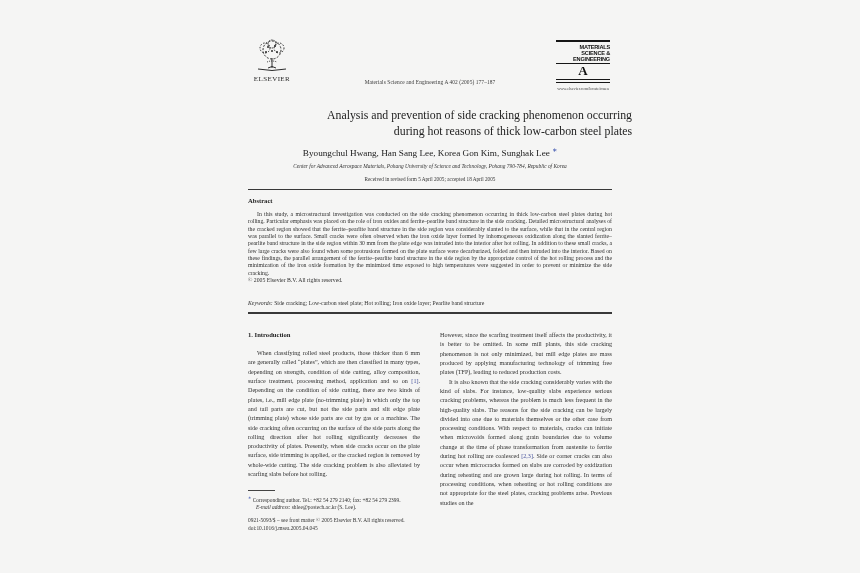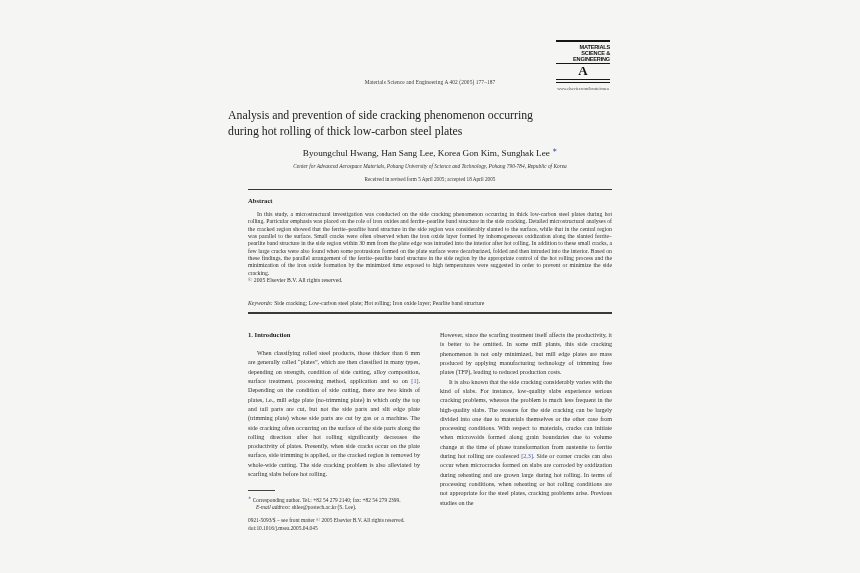--- a/index.html
+++ b/index.html
@@ -38,21 +38,21 @@
     text-align:center; font-size:13px; line-height:14px; font-weight:bold; color:#121212;
   }
   .journal-url {
     position:absolute; left:544px; top:86px; width:78px;
     text-align:center; font-size:4.4px; color:#4a4a4a; letter-spacing:-.1px;
   }
 
   
   .article-title {
     position:absolute; left:228px; top:108px; width:404px;
-    text-align:left; font-size:11.8px; line-height:15.6px; color:#1d1d1d;
+    text-align:right; font-size:11.8px; line-height:15.6px; color:#1d1d1d;
     white-space:nowrap;
   }
   .authors {
     position:absolute; left:228px; top:146px; width:404px;
     text-align:center; font-size:9.2px; color:#222;
   }
   .authors sup { font-size:6px; color:#3d55b0; }
   .affiliation {
     position:absolute; left:228px; top:163px; width:404px;
     text-align:center; font-style:italic; font-size:5.4px; color:#333;
@@ -93,36 +93,56 @@
   .footnote .fn-line2 { padding-left:8px; }
   .footnote .em-label { font-style:italic; }
   .footnote .email { color:#333; }
   .footer-block { position:absolute; left:248px; top:517px; width:340px; font-size:5.4px; line-height:7.6px; color:#333; }
 </style>
 </head>
 <body>
 
 <div class="page">
 
+  <div class="elsevier-logo">
+    <svg width="38" height="36" viewBox="0 0 38 36">
+      <g stroke="#2c2c2c" fill="none" stroke-width="1">
+        <circle cx="19" cy="12" r="9" stroke-dasharray="2 1.5"></circle>
+        <circle cx="12" cy="10" r="5" stroke-dasharray="1.5 1.5"></circle>
+        <circle cx="26" cy="10" r="5" stroke-dasharray="1.5 1.5"></circle>
+        <circle cx="19" cy="6" r="4" stroke-dasharray="1.5 1"></circle>
+        <path d="M19 20 L19 30 M15 30 Q19 27 23 30 M5 31 Q19 34 33 31"></path>
+        <path d="M14 24 Q19 22 24 24" stroke-dasharray="1 1"></path>
+      </g>
+      <g fill="#2c2c2c">
+        <circle cx="15" cy="9" r="1"></circle>
+          <circle cx="22" cy="8" r="1"></circle>
+        <circle cx="19" cy="13" r="1"></circle>
+          <circle cx="24" cy="14" r="1"></circle>
+        <circle cx="13" cy="14" r="1"></circle>
+      </g>
+    </svg>
+    <div class="elsevier-wordmark">ELSEVIER</div>
+  </div>
 
   <div class="journal-ref">Materials Science and Engineering A 402 (2005) 177–187</div>
 
   <div class="logo-box">
     <div class="mse">
       <span>MATERIALS</span><br>
       <span>SCIENCE &amp;</span><br>
       <span>ENGINEERING</span>
     </div>
     <div class="big-a">A</div>
   </div>
   <div class="journal-url">www.elsevier.com/locate/msea</div>
 
   <div class="article-title">
     <div>Analysis and prevention of side cracking phenomenon occurring</div>
-    <div>during hot rolling of thick low-carbon steel plates</div>
+    <div>during hot reasons of thick low-carbon steel plates</div>
   </div>
 
   <div class="authors">
     <span>Byoungchul Hwang, Han Sang Lee, Korea Gon Kim, Sunghak Lee</span>
     <sup>∗</sup>
   </div>
 
   <div class="affiliation">Center for Advanced Aerospace Materials, Pohang University of Science and Technology, Pohang 790-784, Republic of Korea</div>
   <div class="received">Received in revised form 5 April 2005; accepted 18 April 2005</div>
 

